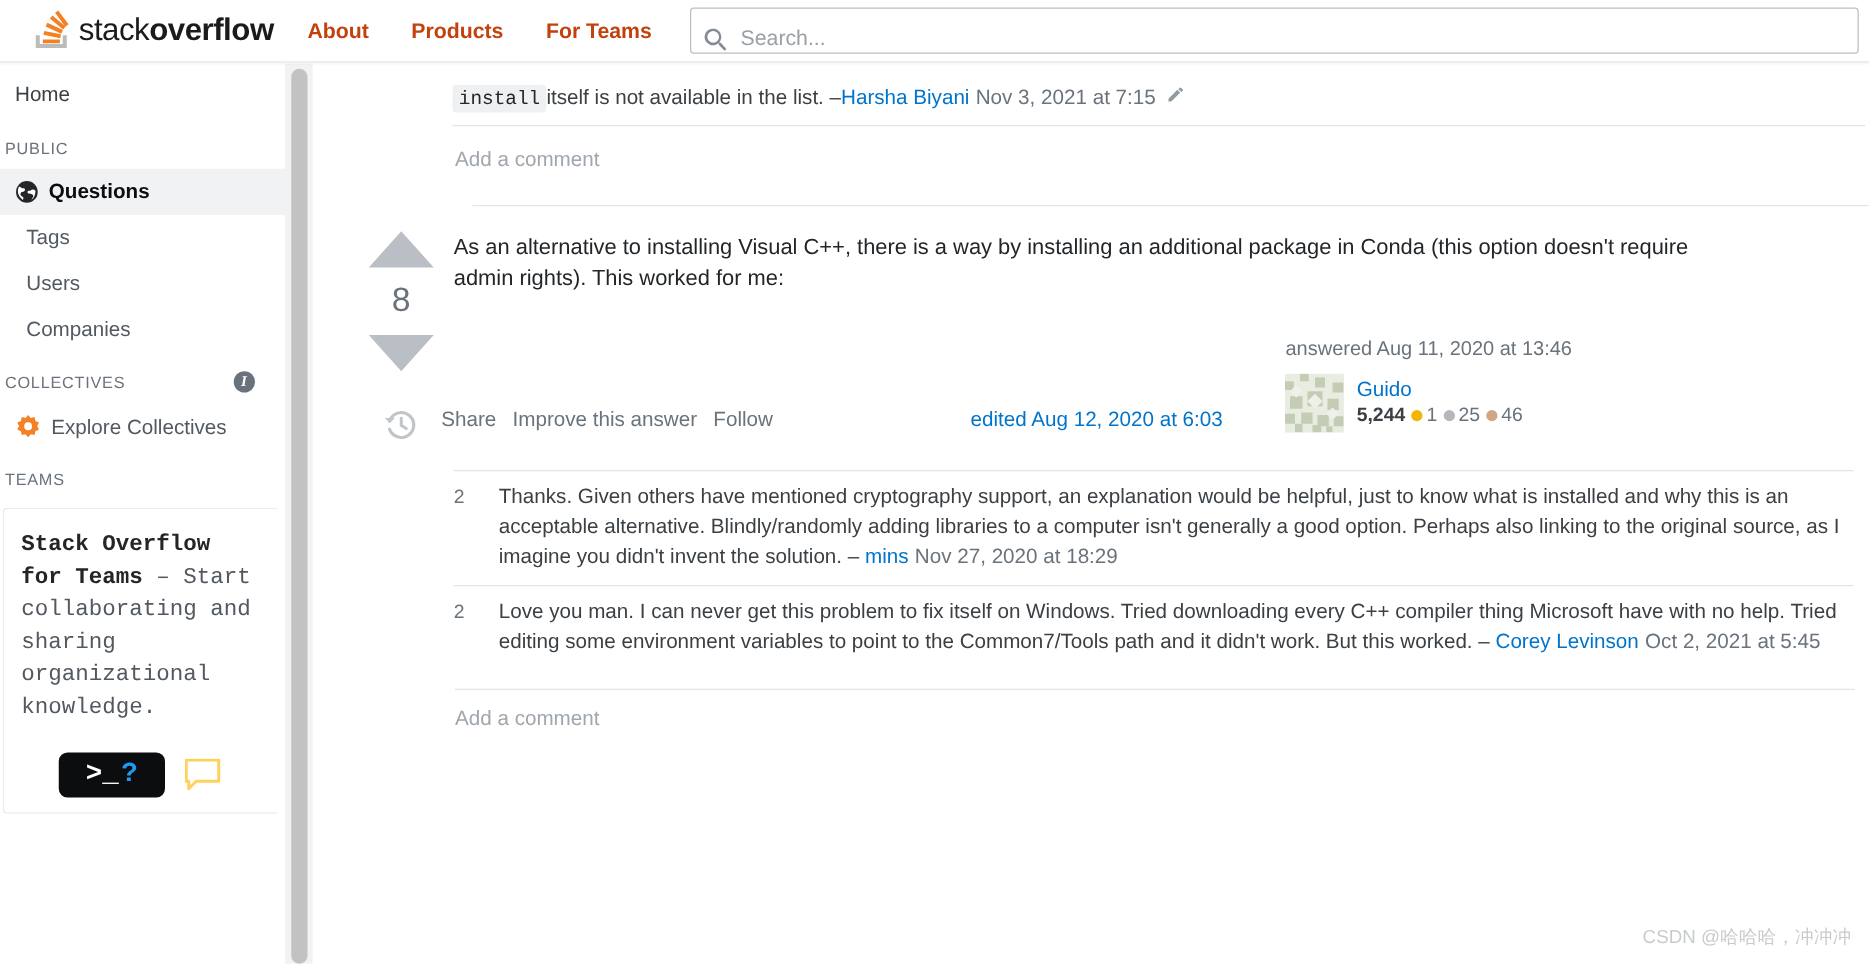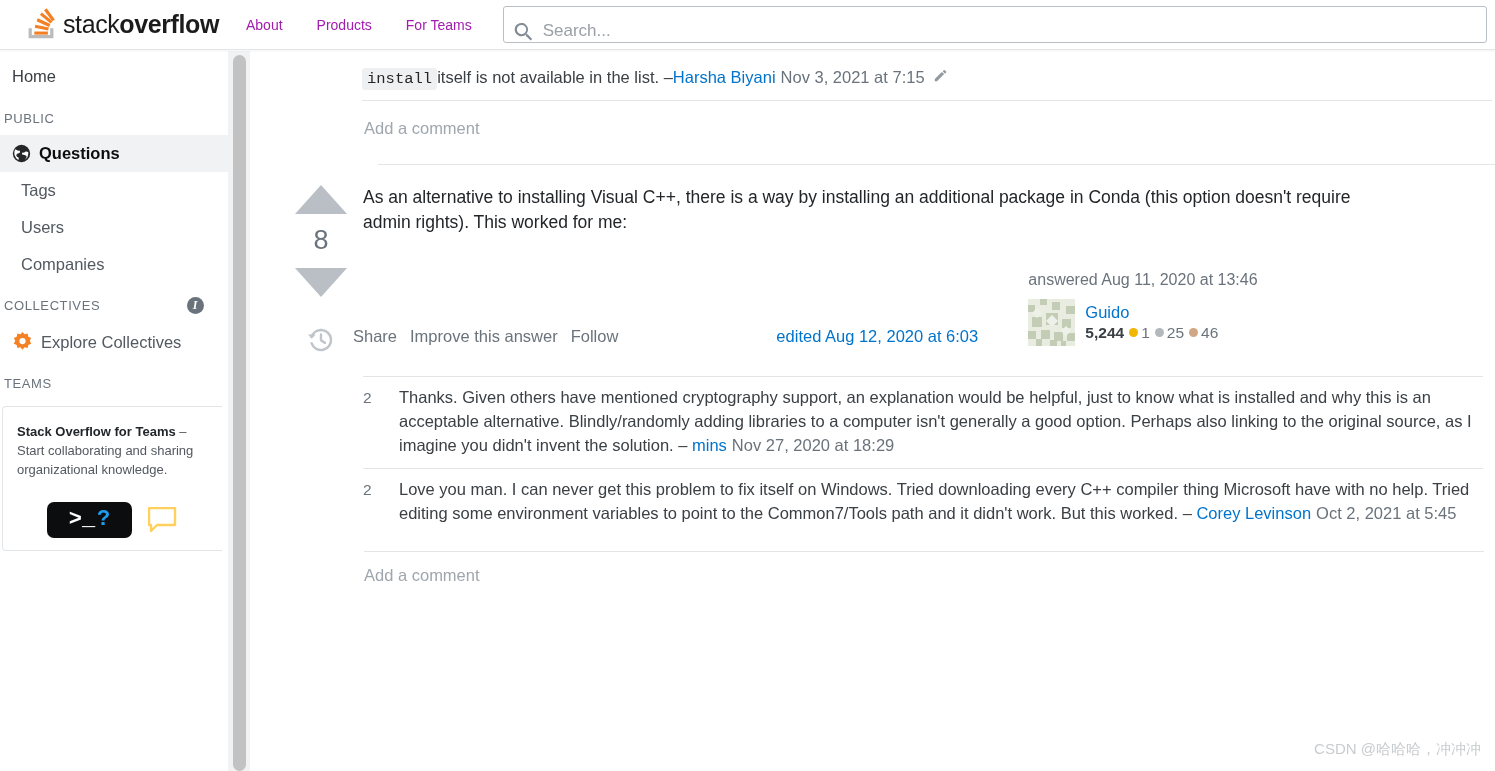--- a/index.html
+++ b/index.html
@@ -28,24 +28,24 @@
     padding: 0 10px 0 14px;
     height: 100%;
   }
   #logo-mark { width: 30px; height: 34px; margin-right: 7px; }
   #logo-text {
     font-size: 25px; letter-spacing: -0.4px;
     color: #1b1b1b; white-space: nowrap;
   }
   #logo-text .b { font-weight: 700; }
   .navlink {
-    font-size: 14px; color: #a21caf;
+    font-size: 17px; color: #c2410c;
     padding: 0 17px; height: 100%;
     display: flex; align-items: center;
-    cursor: pointer; white-space: nowrap;
+    cursor: pointer; white-space: nowrap; font-weight: bold;
   }
   #search-wrap {
     flex: 1; height: 37px; margin: 0 8px 0 14px;
     border: 1px solid #babfc4; border-radius: 3px;
     display: flex; align-items: flex-end;
     padding: 0 10px; background: #fff;
   }
   #search-input {
     border: 0; outline: 0; flex: 1;
     font-size: 17px; font-family: "Liberation Sans", sans-serif;
@@ -93,21 +93,21 @@
     font-family: "Liberation Serif", serif;
   }
   #teams-card {
     margin: 6px 10px 0 2px;
     border: 1px solid #e3e6e8; border-right: 0;
     border-radius: 4px 0 0 4px;
     padding: 16px 14px 12px 14px;
     background: #fff;
   }
   #teams-card .tc-text {
-    font-size: 13px; line-height: 1.45; color: #525960;
+    font-size: 18px; line-height: 1.45; color: #525960; font-family: Liberation Mono, monospace;
   }
   #teams-card .tc-text b { color: #232629; font-weight: 700; }
   #teams-icons {
     display: flex; align-items: center; justify-content: center;
     gap: 16px; margin-top: 22px;
   }
   #term-badge {
     width: 85px; height: 36px; background: #0c0d0e;
     border-radius: 7px; display: flex; align-items: center;
     justify-content: center; gap: 2px;

